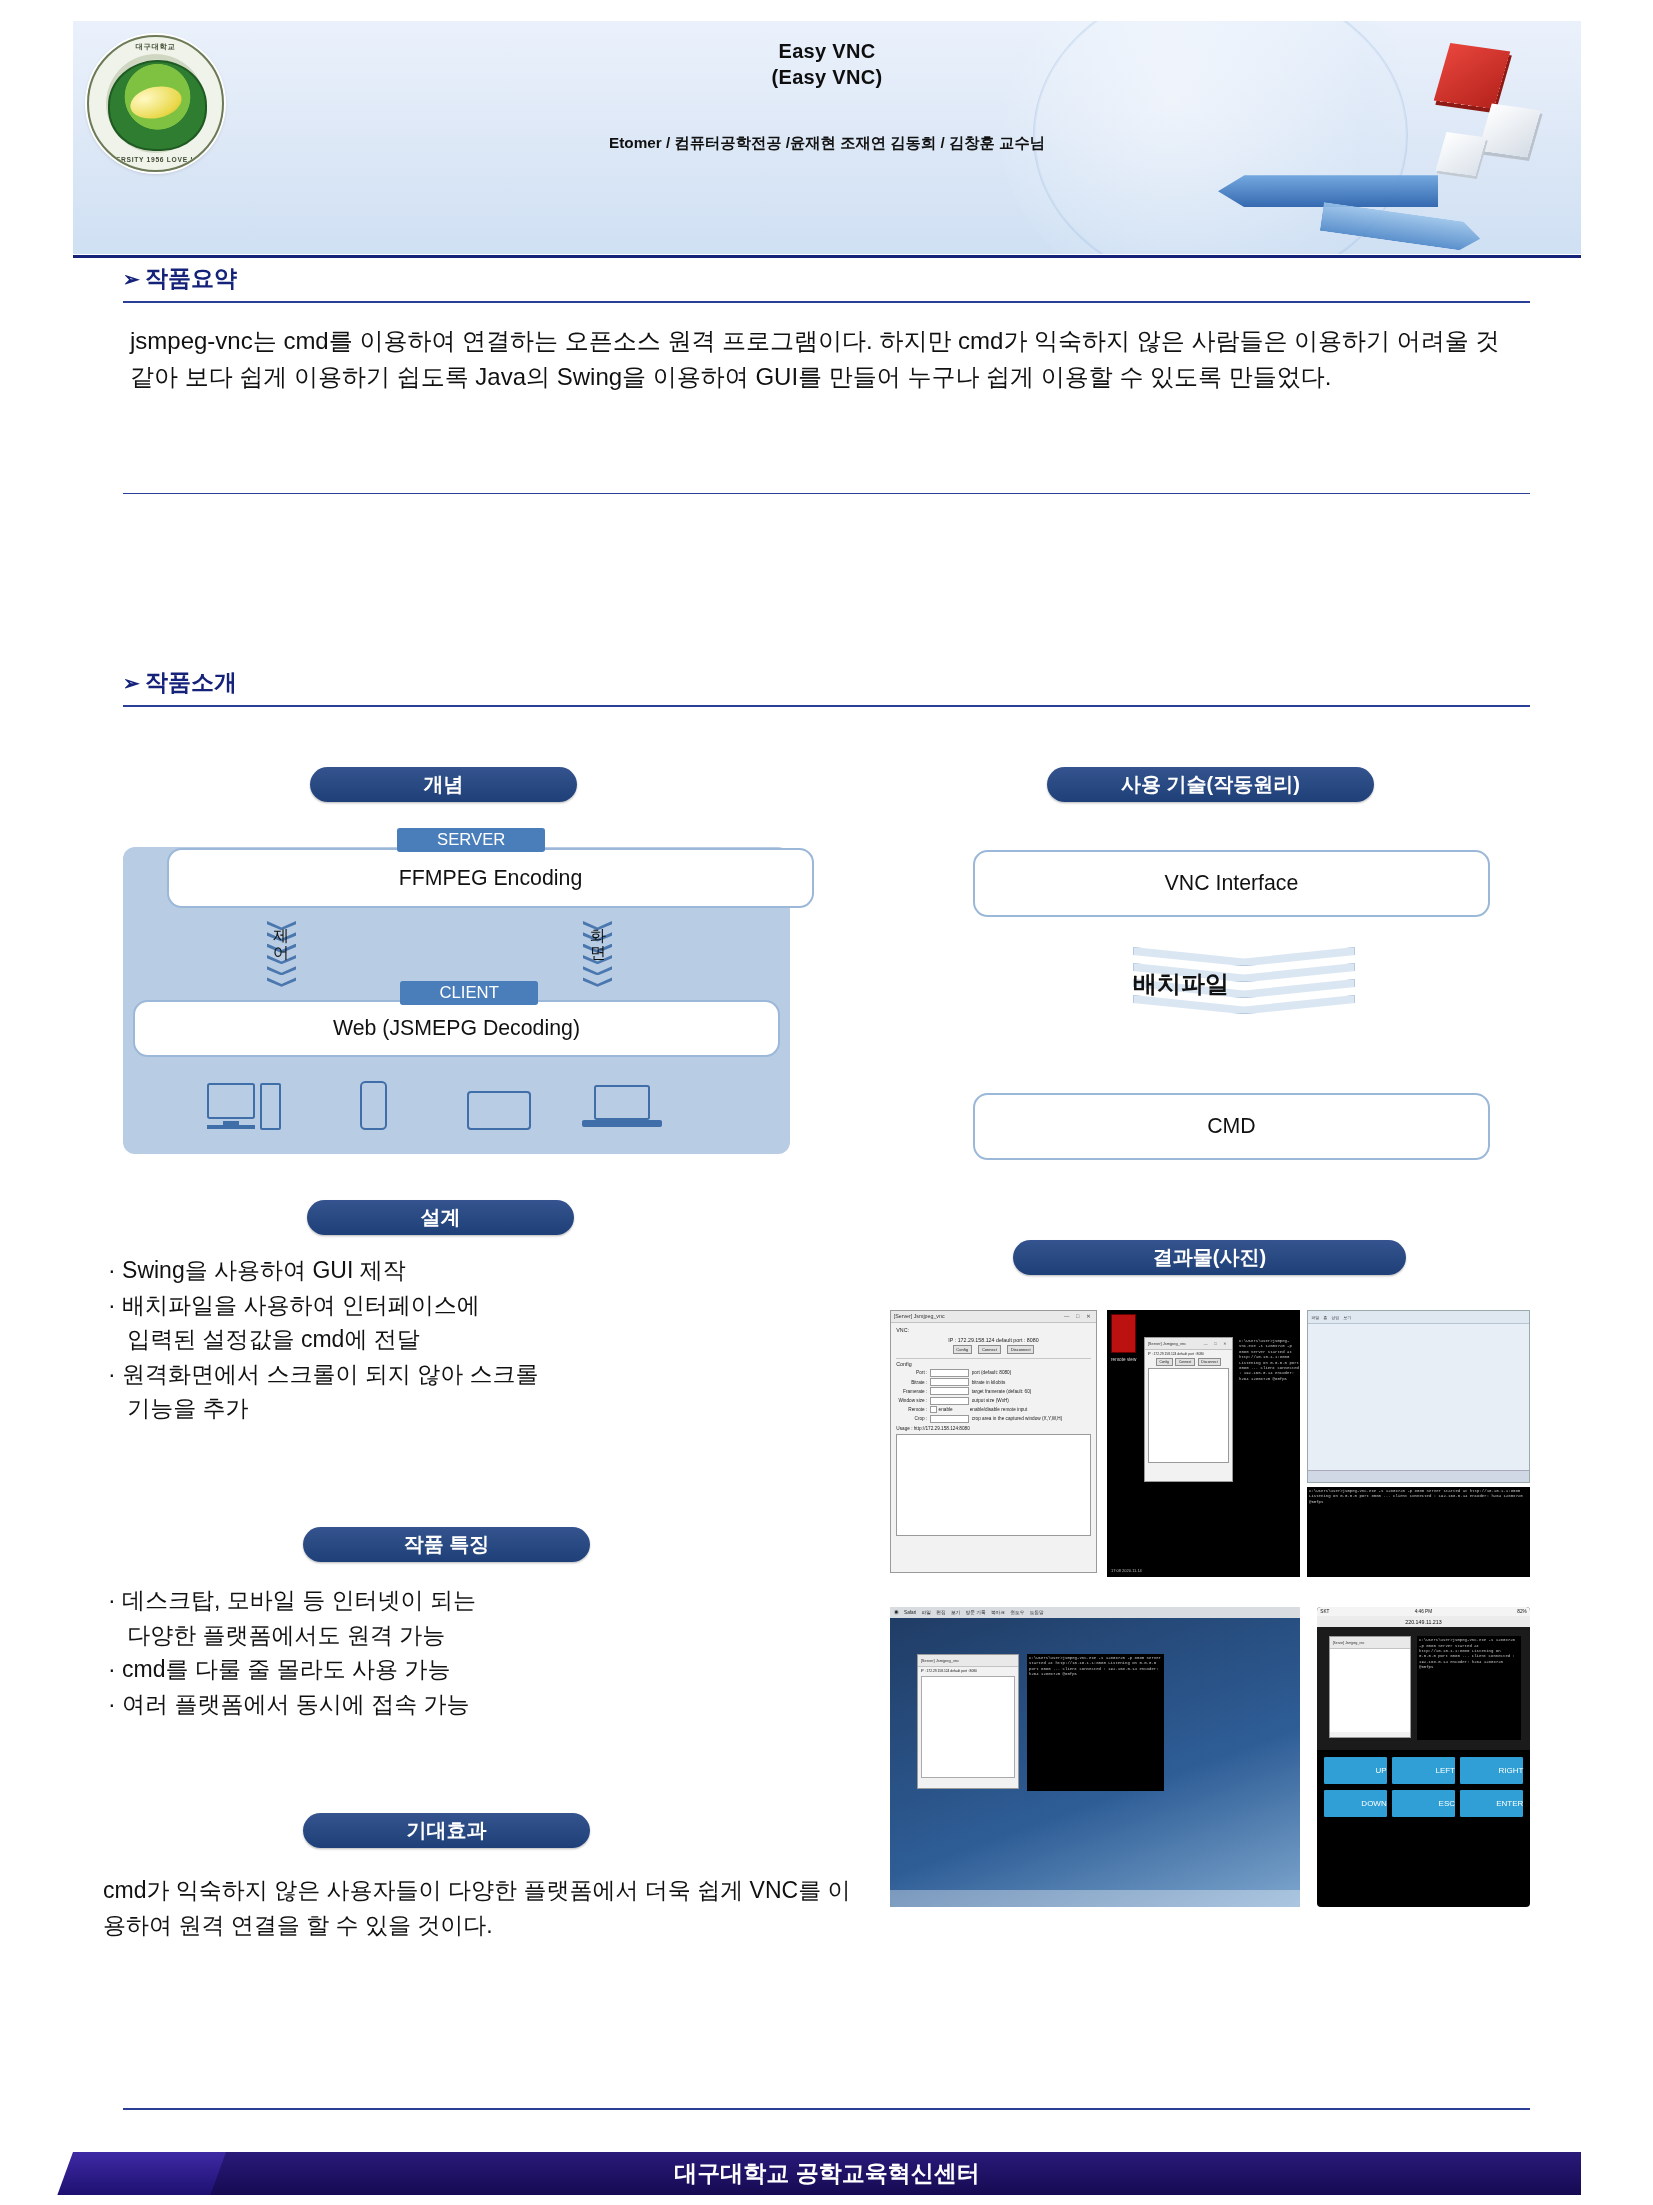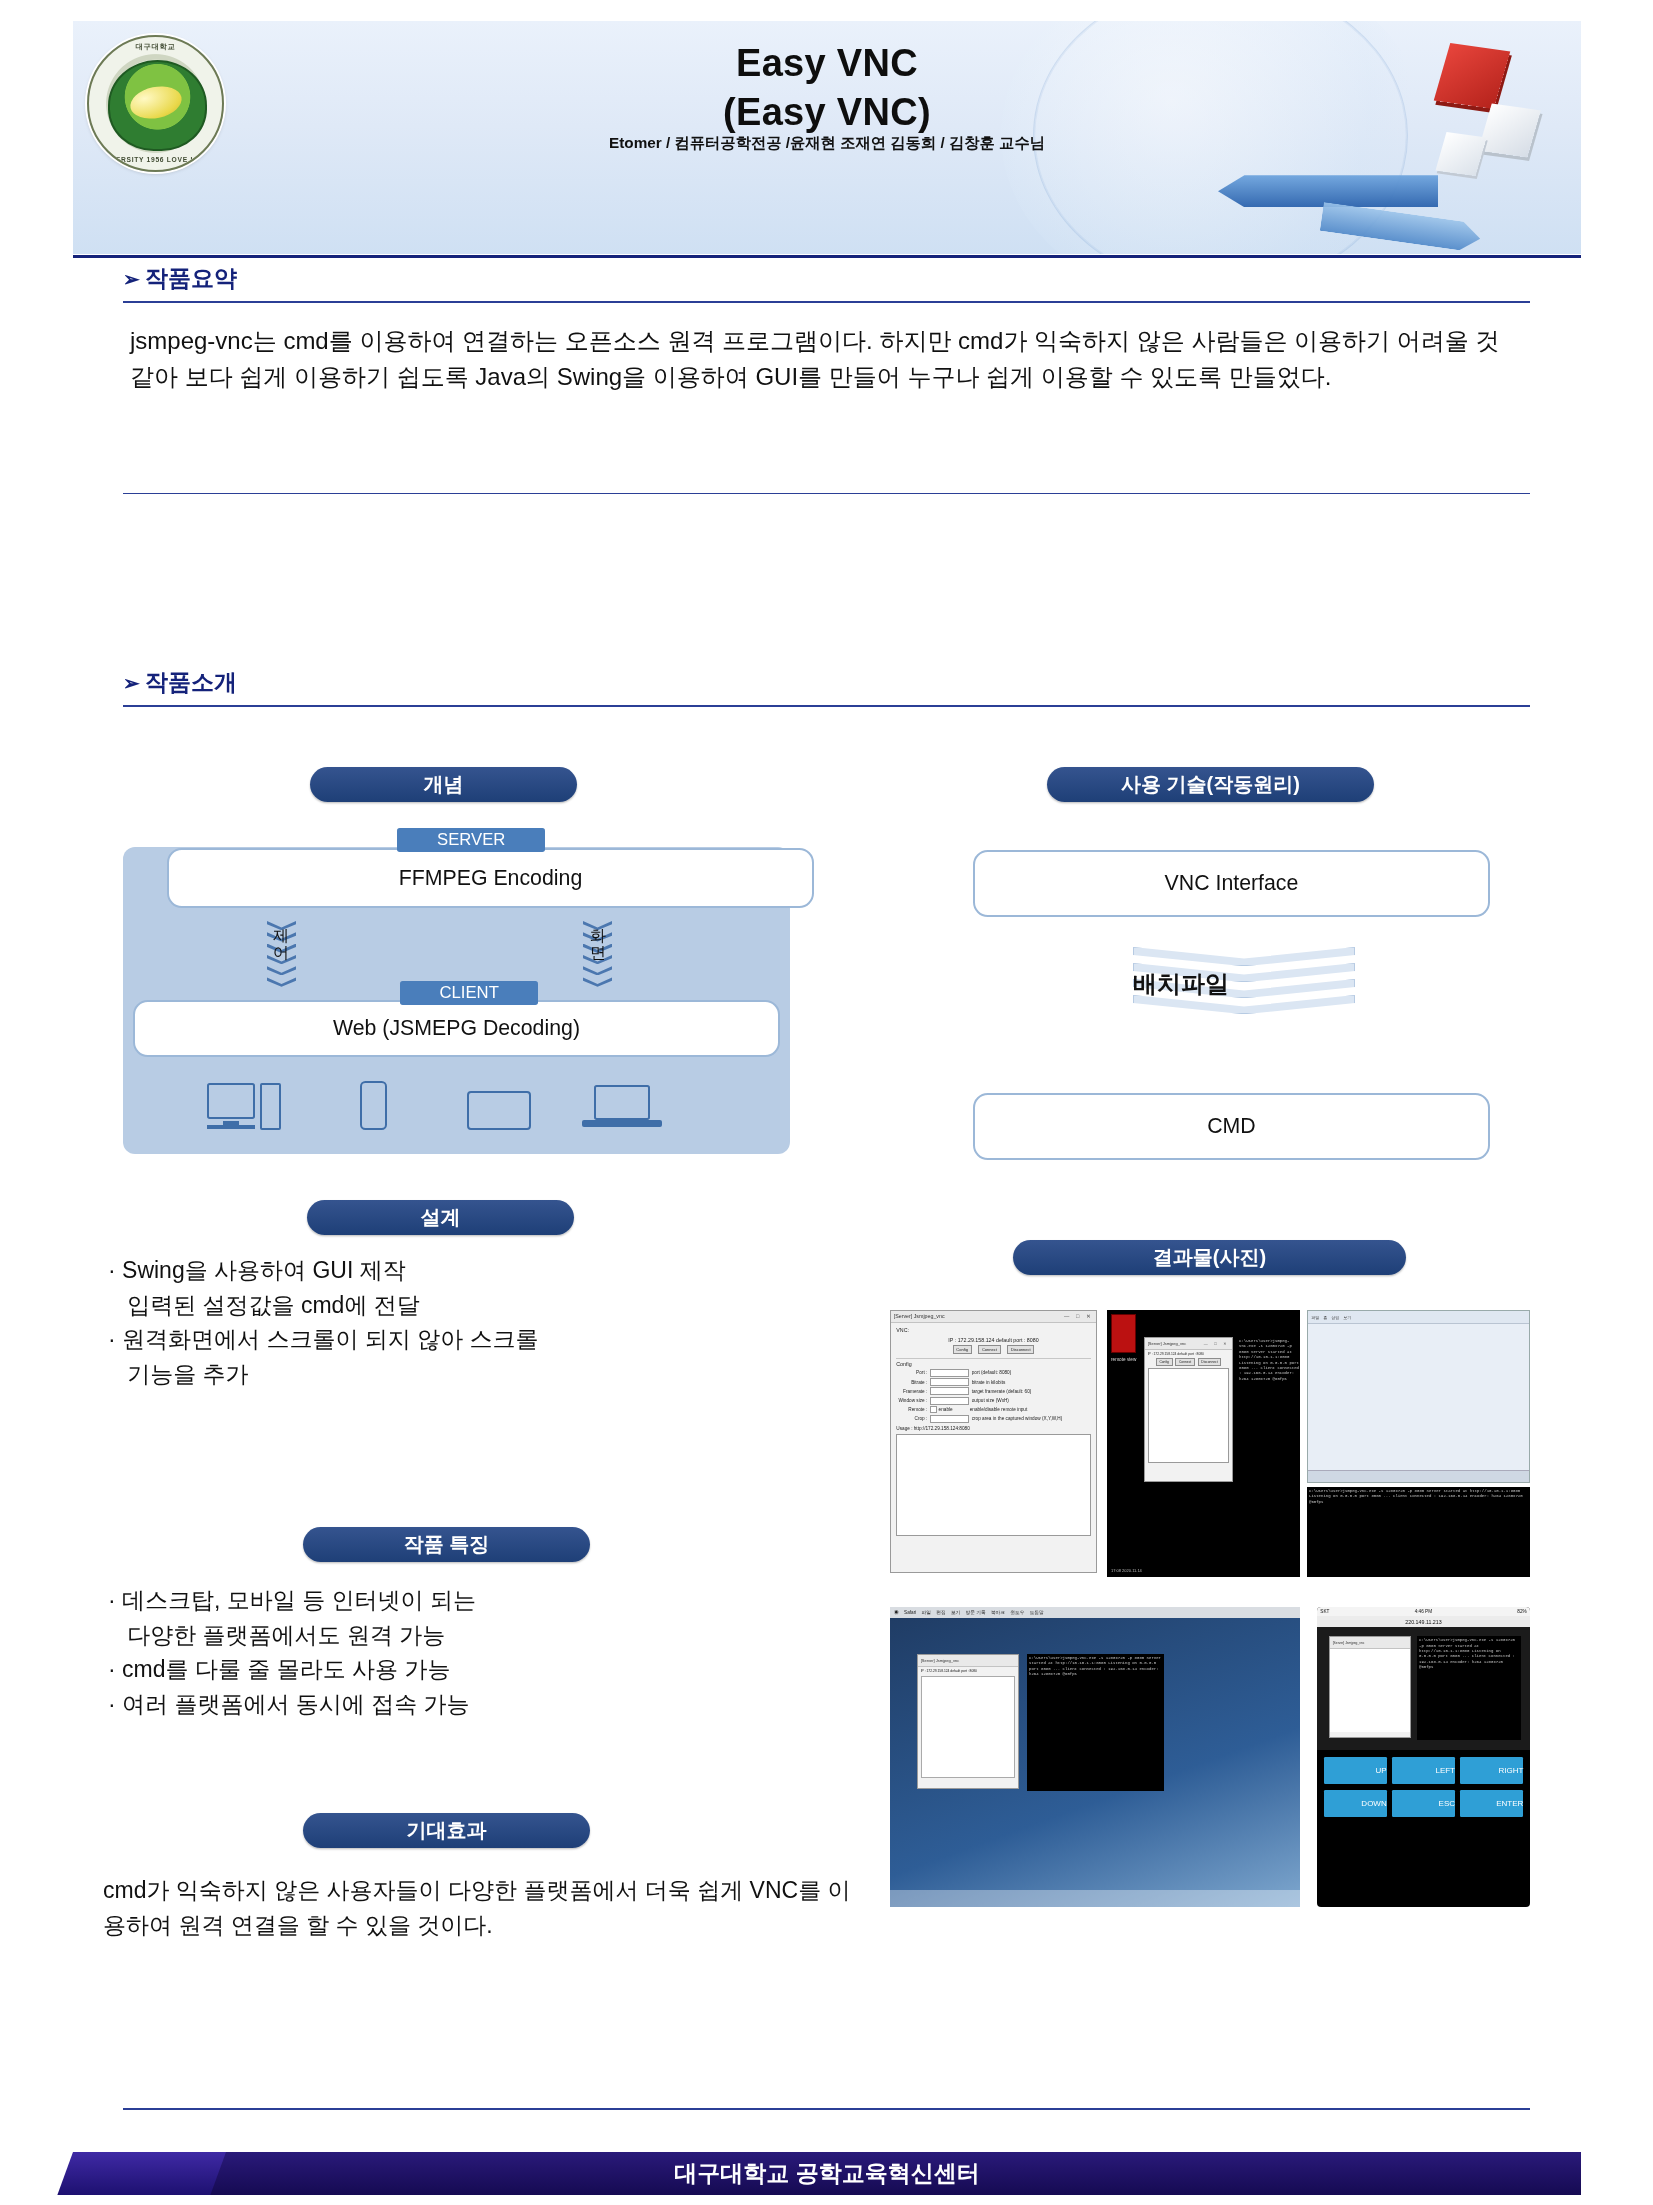--- a/index.html
+++ b/index.html
@@ -149,21 +149,21 @@
     letter-spacing: 0.7px;
   }
   .seal .ring-text .top { top: 5.3px; }
   .seal .ring-text .bottom { bottom: 6.7px; font-size: 6.7px; }
 
   .banner-title {
     position: absolute;
     left: 0; right: 0;
     top: 39px;
     text-align: center;
-    font-size: 38px;
+    font-size: 20px;
     font-weight: bold;
     color: #0e0e0e;
     line-height: 1.28;
     letter-spacing: 0.3px;
   }
   .banner-sub {
     position: absolute;
     left: 0; right: 0;
     top: 133px;
     text-align: center;
@@ -530,20 +530,21 @@
   <div class="bar" style="top:16px;"></div>
   <div class="bar" style="top:32px;"></div>
   <div class="bar" style="top:48px;"></div>
 </div>
 <div class="batch-text">배치파일</div>
 
 <div class="white-card" style="left:973px; top:1093px; width:517px; height:67px;">CMD</div>
 
 <div class="bullets" style="left:100px; top:1253px; width:787px;">
   <div>· Swing을 사용하여 GUI 제작</div>
+  <div>· 배치파일을 사용하여 인터페이스에</div>
   <div>   입력된 설정값을 cmd에 전달</div>
   <div>· 원격화면에서 스크롤이 되지 않아 스크롤</div>
   <div>   기능을 추가</div>
 </div>
 
 <div class="bullets" style="left:100px; top:1583px; width:787px;">
   <div>· 데스크탑, 모바일 등 인터넷이 되는</div>
   <div>   다양한 플랫폼에서도 원격 가능</div>
   <div>· cmd를 다룰 줄 몰라도 사용 가능</div>
   <div>· 여러 플랫폼에서 동시에 접속 가능</div>

